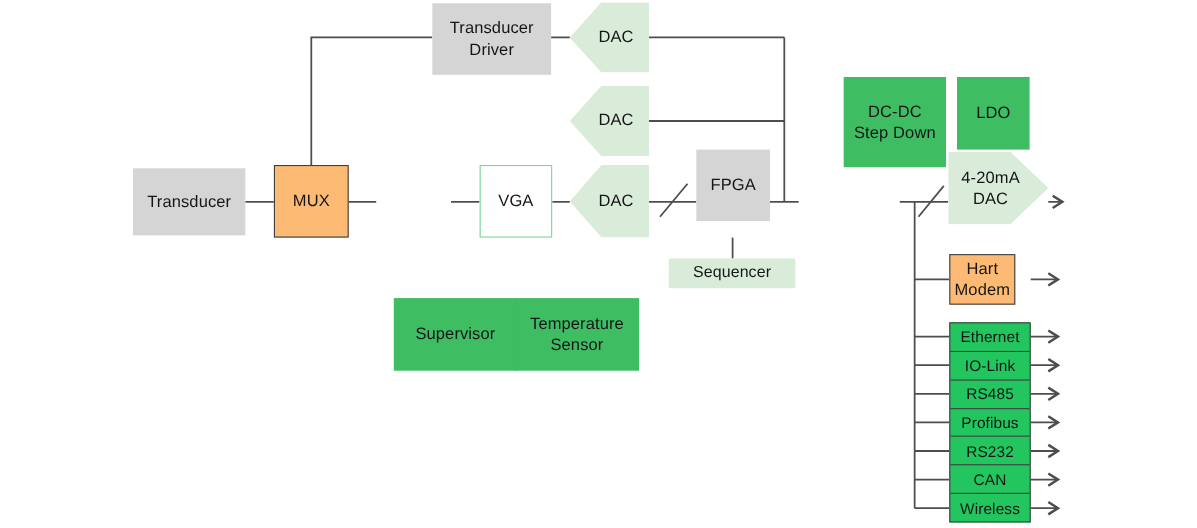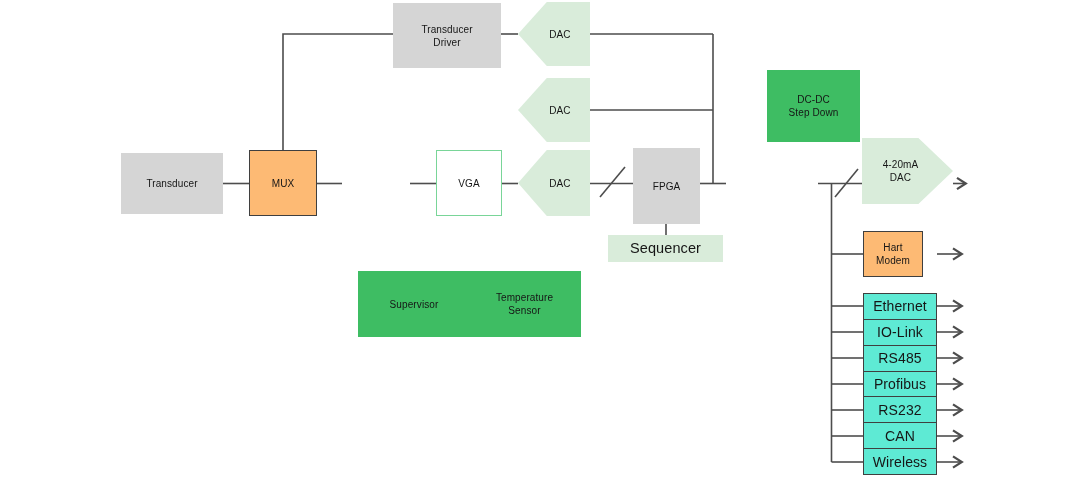--- a/index.html
+++ b/index.html
@@ -16,42 +16,42 @@
   .diagram{
     position:relative;width:1088px;height:480px;background:var(--background,#fff);
     font-family:"Liberation Sans", sans-serif;color:var(--text-color,#161616);
     overflow:hidden;
   }
   .wires{position:absolute;left:0;top:0;pointer-events:none;}
   .wire{stroke:var(--wire-color,#4d4d4d);stroke-width:1.6;fill:none;}
   .arrow{marker-end:url(#ah);}
   .block{
     position:absolute;display:flex;align-items:center;justify-content:center;
-    text-align:center;font-size:10px;line-height:1.3;box-sizing:border-box;
+    text-align:center;font-size:15px;line-height:1.3;box-sizing:border-box;
     letter-spacing:.1px;
   }
   .lbl{white-space:pre-line;}
   .gray{background:var(--box-gray,#d5d5d5);}
   .green{background:var(--box-green,#3ebd63);}
   .lightgreen{background:var(--box-light-green,#d9ecda);}
   .outline-dark{background:#fdba74;border:1.5px solid var(--border-dark,#3f3f3f);}
   .outline-green{background:#fff;border:1.5px solid var(--border-green,#79d598);}
   .pent-left{
     background:var(--box-light-green,#d9ecda);
     clip-path:polygon(40% 0,100% 0,100% 100%,40% 100%,0 50%);
     padding-left:12px;
   }
   .pent-right{
     background:var(--box-light-green,#d9ecda);
     clip-path:polygon(0 0,62% 0,100% 50%,62% 100%,0 100%);
     padding-right:14px;
   }
   .if-col{
     position:absolute;left:863px;top:293px;width:74px;height:182px;
-    border:1.5px solid var(--border-dark,#3f3f3f);background:#5eead4;
+    border:1.5px solid var(--border-dark,#3f3f3f);background:#22c55e;
     display:flex;flex-direction:column;box-sizing:border-box;justify-content:center;
   }
   .if-row{
     flex:1;display:flex;align-items:center;justify-content:center;
     border-bottom:1.5px solid var(--border-dark,#3f3f3f);
     font-size:14px;letter-spacing:.1px;
   }
   .if-row:last-child{border-bottom:none;}
   .sequencer-box{font-size:14.5px;}
 </style>
@@ -138,34 +138,37 @@
   </div>
 
   <div class="block pent-left" style="left:518px;top:78px;width:72px;height:64px">
     <span class="lbl">DAC</span>
   </div>
 
   <div class="block pent-left" style="left:518px;top:150px;width:72px;height:66px">
     <span class="lbl">DAC</span>
   </div>
 
-  <div class="block gray" style="left:633px;top:148px;width:67px;height:76px">
+  <div class="block gray" style="left:633px;top:136px;width:67px;height:65px">
     <span class="lbl">FPGA</span>
   </div>
 
   <div class="block lightgreen sequencer-box" style="left:608px;top:235px;width:115px;height:27px">
     <span class="lbl">Sequencer</span>
   </div>
 
 
-  <div class="block green" style="left:767px;top:70px;width:93px;height:72px">
+  <div class="block green" style="left:767px;top:70px;width:93px;height:82px">
     <span class="lbl">DC-DC
 Step Down</span>
   </div>
 
+  <div class="block green" style="left:870px;top:70px;width:66px;height:66px">
+    <span class="lbl">LDO</span>
+  </div>
 
   <div class="block green" style="left:358px;top:271px;width:112px;height:66px">
     <span class="lbl">Supervisor</span>
   </div>
 
   <div class="block green" style="left:468px;top:271px;width:113px;height:66px">
     <span class="lbl">Temperature
 Sensor</span>
   </div>
 

